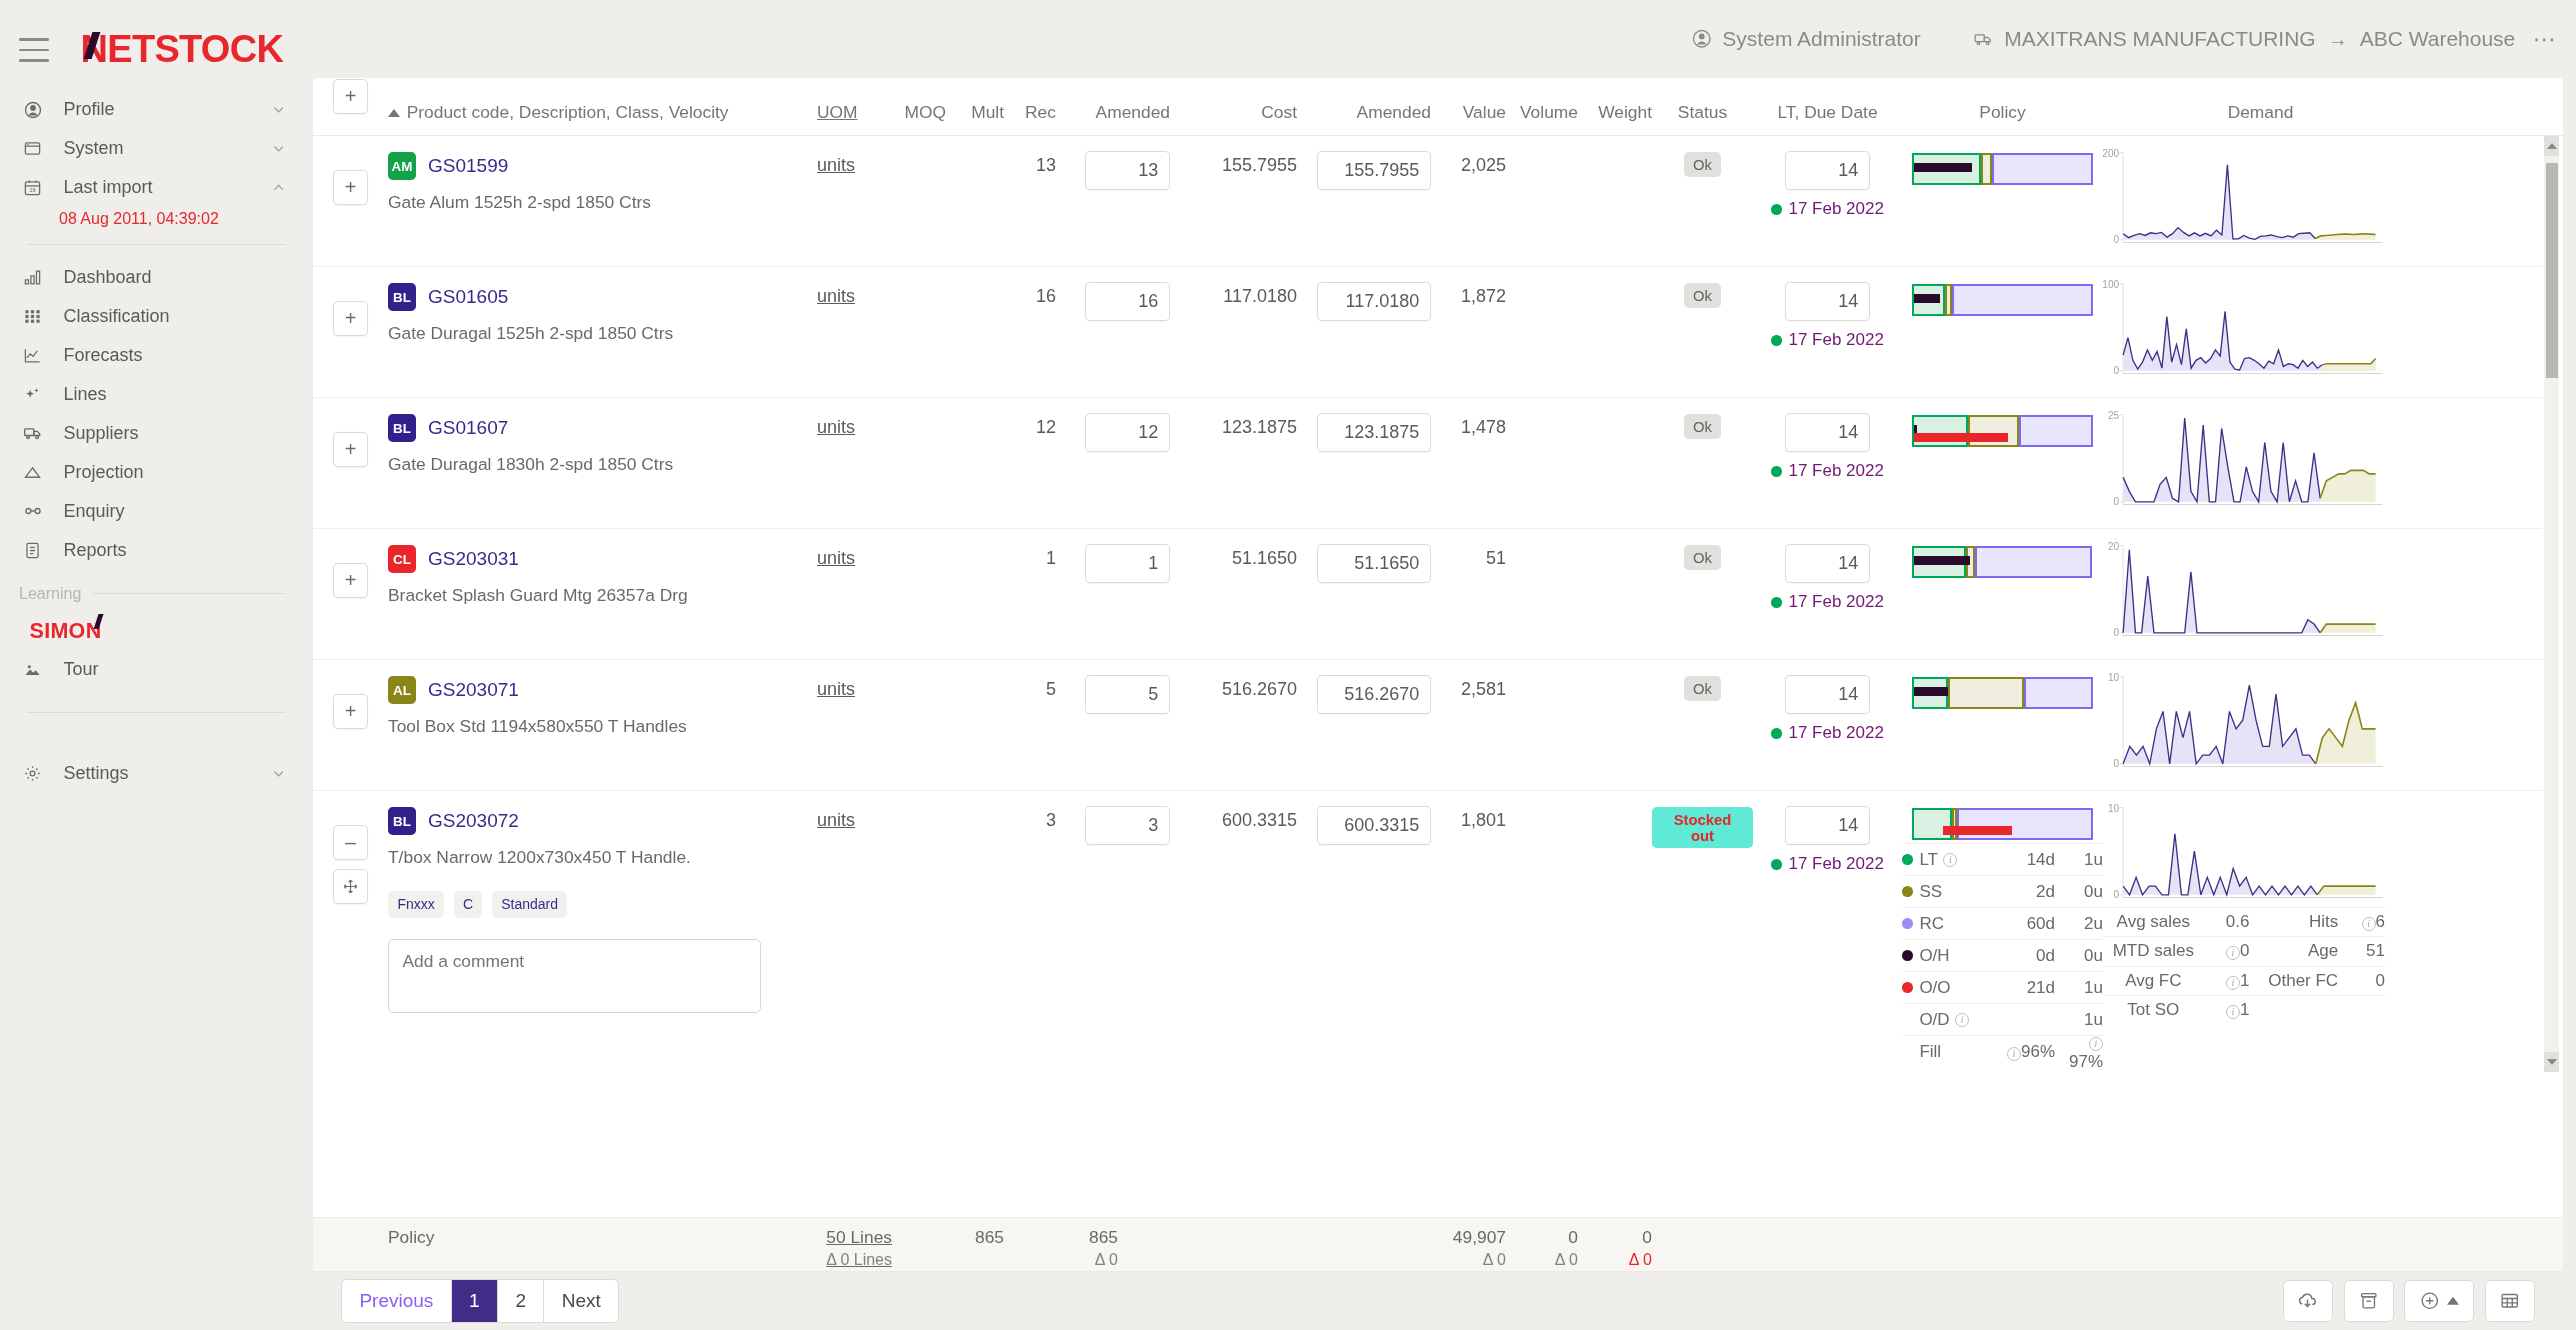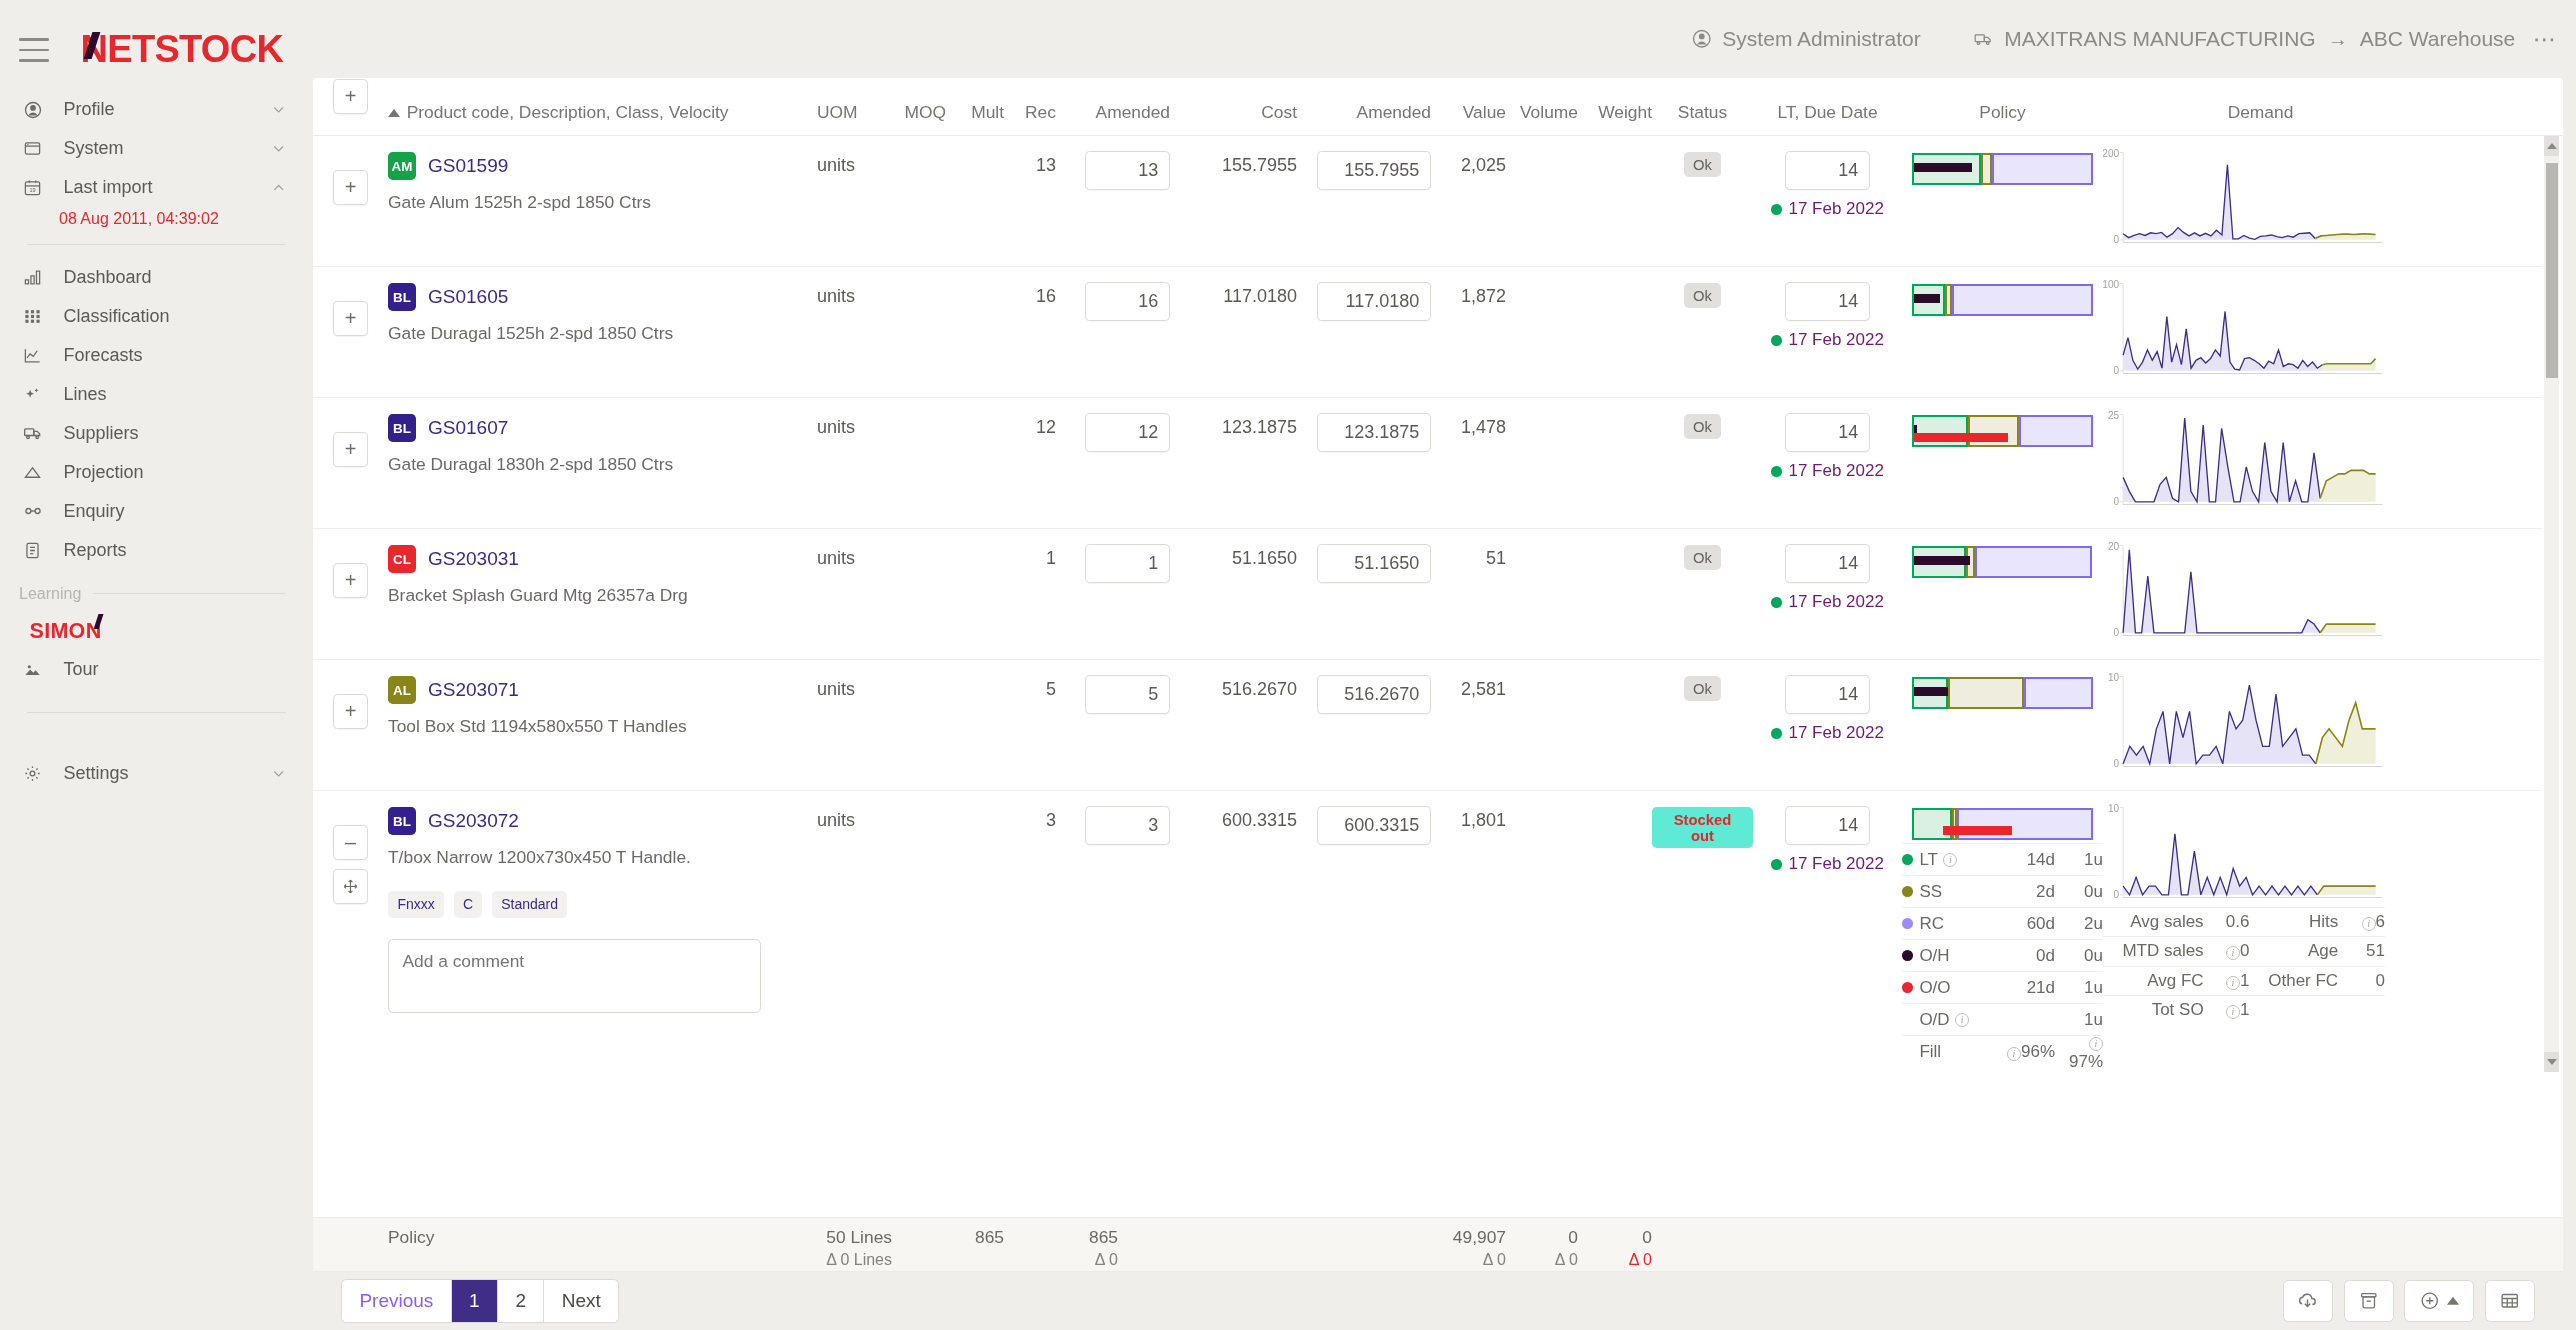--- a/index.html
+++ b/index.html
@@ -56,21 +56,21 @@
 
   
   #card { position: absolute; left: 313px; top: 78px; width: 2250px; height: 1194px;
       background: #fff; border-radius: 4px; }
   .thead { display: flex; align-items: flex-end; height: 58px; padding: 0 20px 0 20px;
       border-bottom: 0.7px solid #eceae6; }
   .thead .cell { color: #77756f; font-size: 17.4px; padding-bottom: 12px; }
 
   .col-plus   { width: 55px; flex: 0 0 55px; }
   .col-prod   { width: 429px; flex: 0 0 429px; }
-  .col-uom    { width: 75px; flex: 0 0 75px; text-align: left;}
+  .col-uom    { width: 75px; flex: 0 0 75px; text-align: left; text-decoration: underline;}
   .col-moq    { width: 54px;  flex: 0 0 54px;  text-align: right;}
   .col-mult   { width: 58px;  flex: 0 0 58px;  text-align: right;}
   .col-rec    { width: 52px;  flex: 0 0 52px;  text-align: right;}
   .col-amd1   { width: 114px; flex: 0 0 114px; text-align: right;}
   .col-cost   { width: 127px; flex: 0 0 127px; text-align: right;}
   .col-amd2   { width: 134px; flex: 0 0 134px; text-align: right;}
   .col-value  { width: 75px; flex: 0 0 75px; text-align: right;}
   .col-volume { width: 72px; flex: 0 0 72px; text-align: right;}
   .col-weight { width: 74px; flex: 0 0 74px; text-align: right;}
   .col-status { width: 101px; flex: 0 0 101px; text-align: center;}
@@ -148,21 +148,21 @@
   .polrow .pv2 { width: 48px; text-align: right; }
   .infoi { display: inline-block; width: 14px; height: 14px; border: 1px solid #c0beb9;
       border-radius: 50%; font-size: 10px; line-height: 12.7px; text-align: center;
       color: #a5a39e; margin-left: 5.4px; font-style: italic; font-family: "Liberation Serif", serif;}
 
   
   .demandcell { width: 295px; padding-top: 10.7px; }
   .dstats { width: 282px; margin-top: 4px; }
   .drow { display: flex; align-items: center; height: 29.5px; border-top: 0.7px solid #f0eeea;
       font-size: 17px; color: #6b6964; }
-  .drow .dk { width: 101px; text-align: right; }
+  .drow .dk { width: 101px; text-align: center; }
   .drow .dv { width: 54px; text-align: right; padding-right: 8px; }
   .drow .dk2 { width: 81px; text-align: right; }
   .drow .dv2 { width: 47px; text-align: right; }
 
   
   .totalrow { position: absolute; left: 0; bottom: 0; width: 2250px; height: 55px;
       background: #f7f6f3; display: flex; padding: 0 20px;
       border-top: 0.7px solid #eceae6; border-bottom: 0.7px solid #eceae6; }
   .totalrow .cell { font-size: 17.4px; color: #6b6964; padding-top: 8px; line-height: 1.35; }
   .sub { display: block; font-size: 16px; color: #84827d; }

